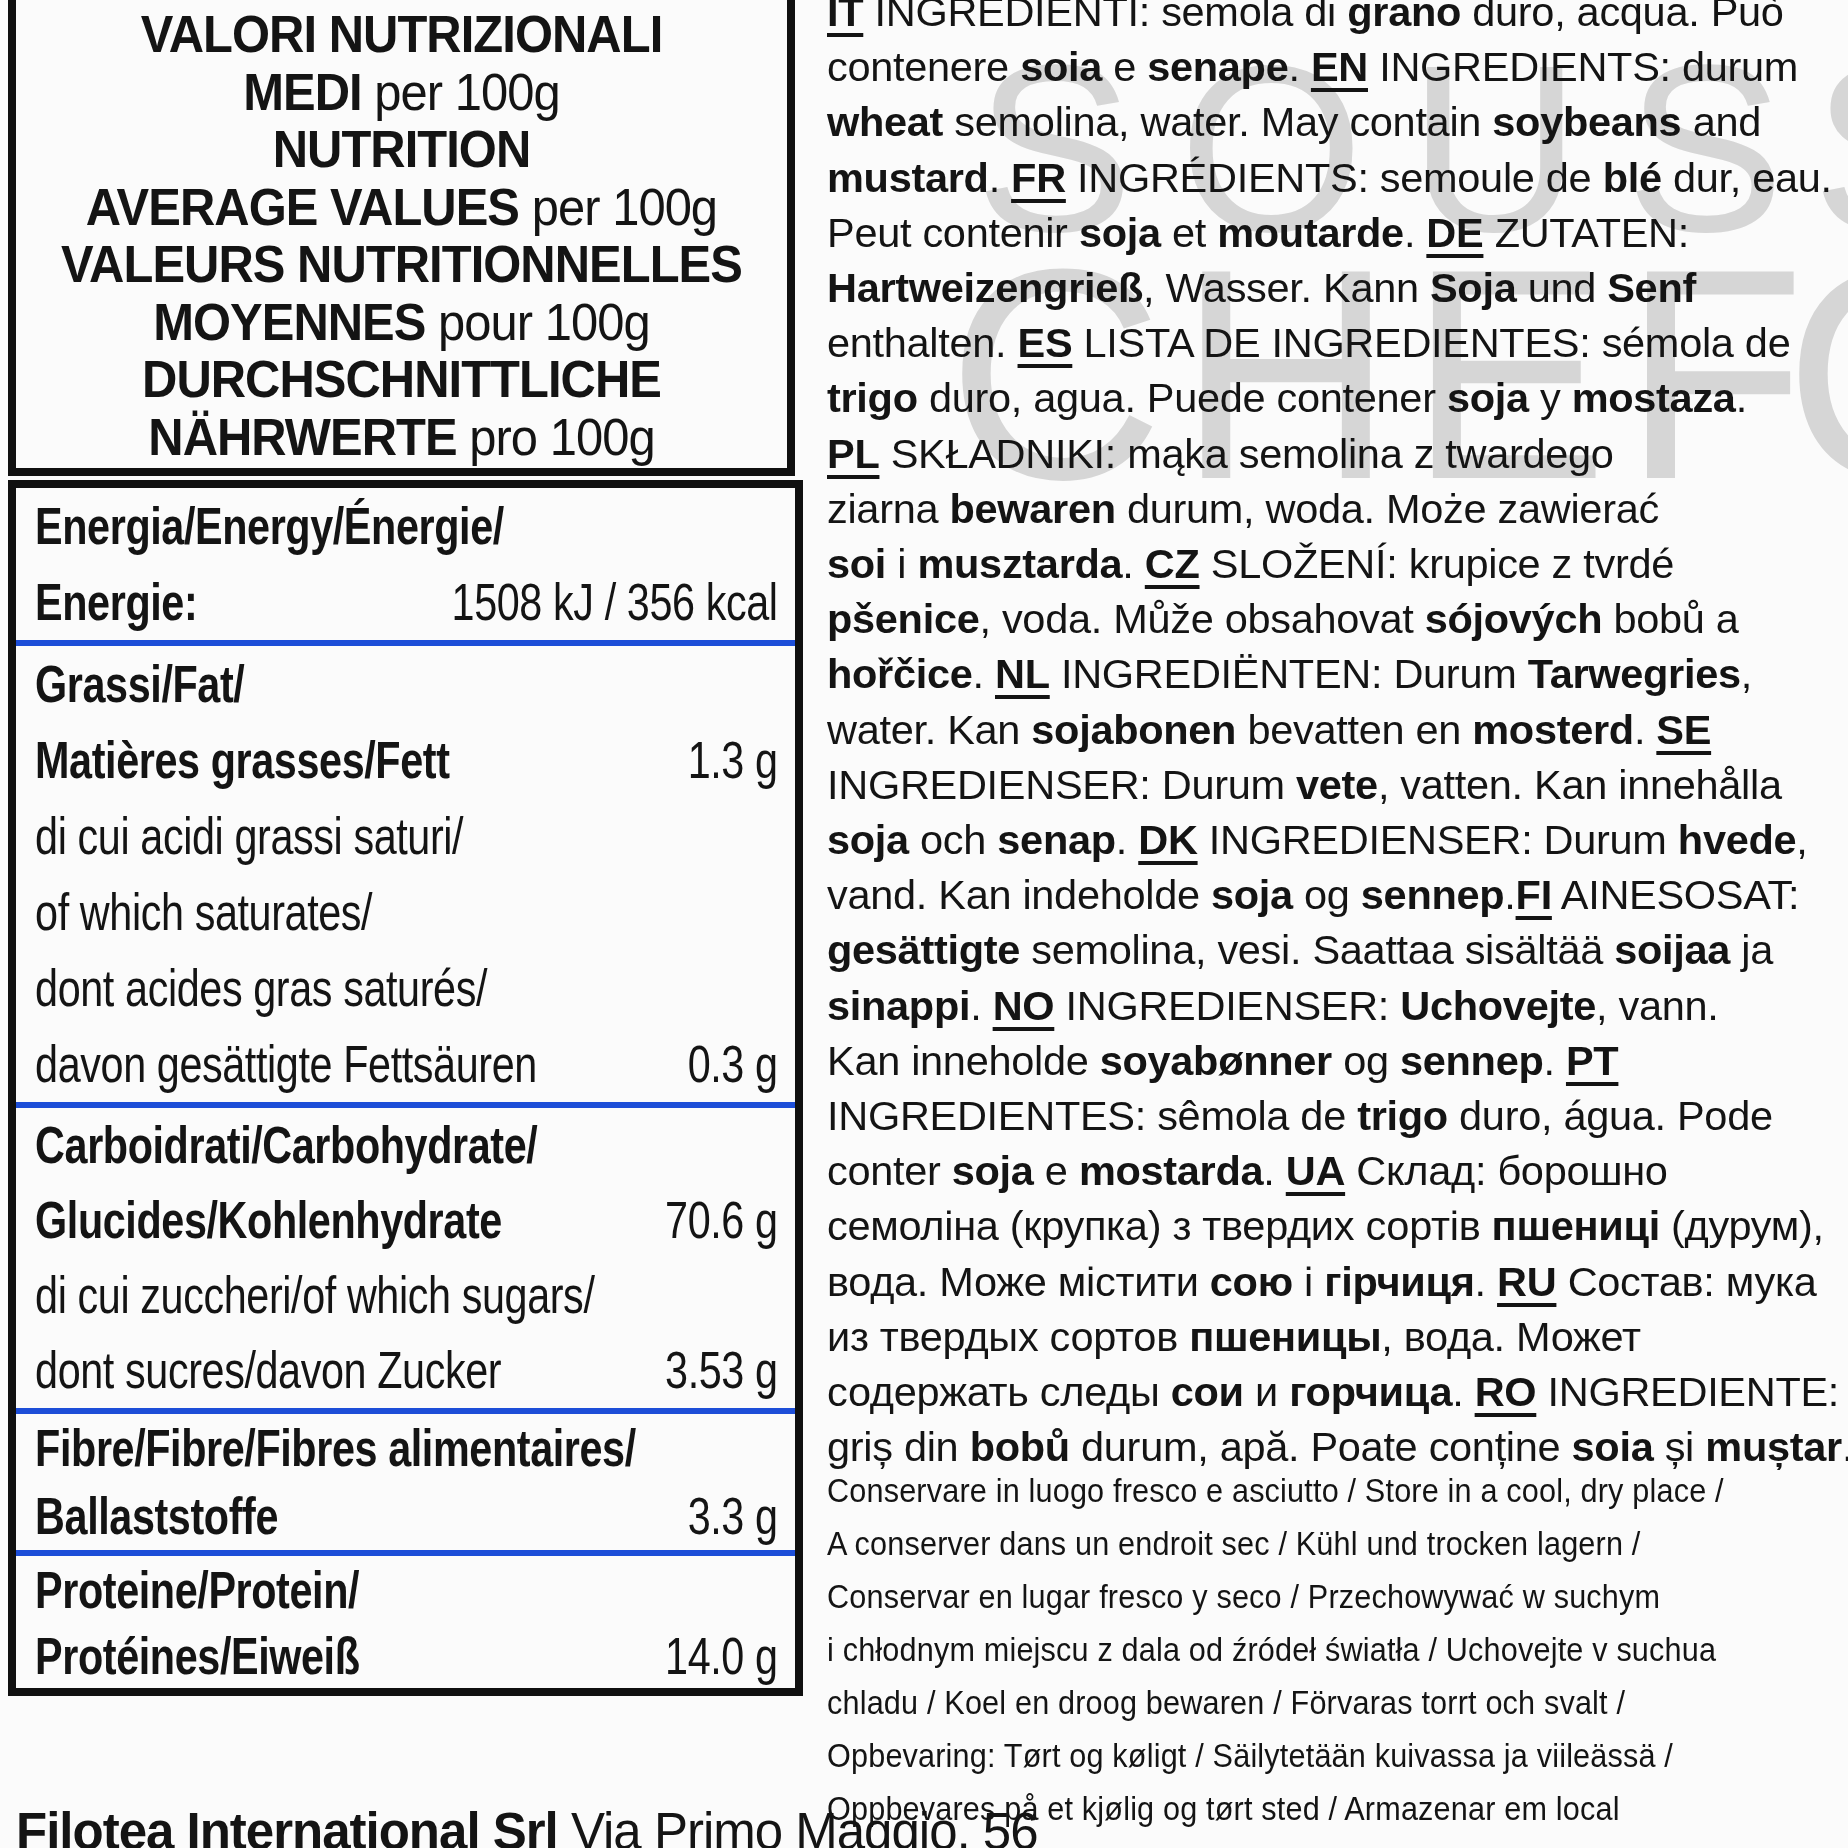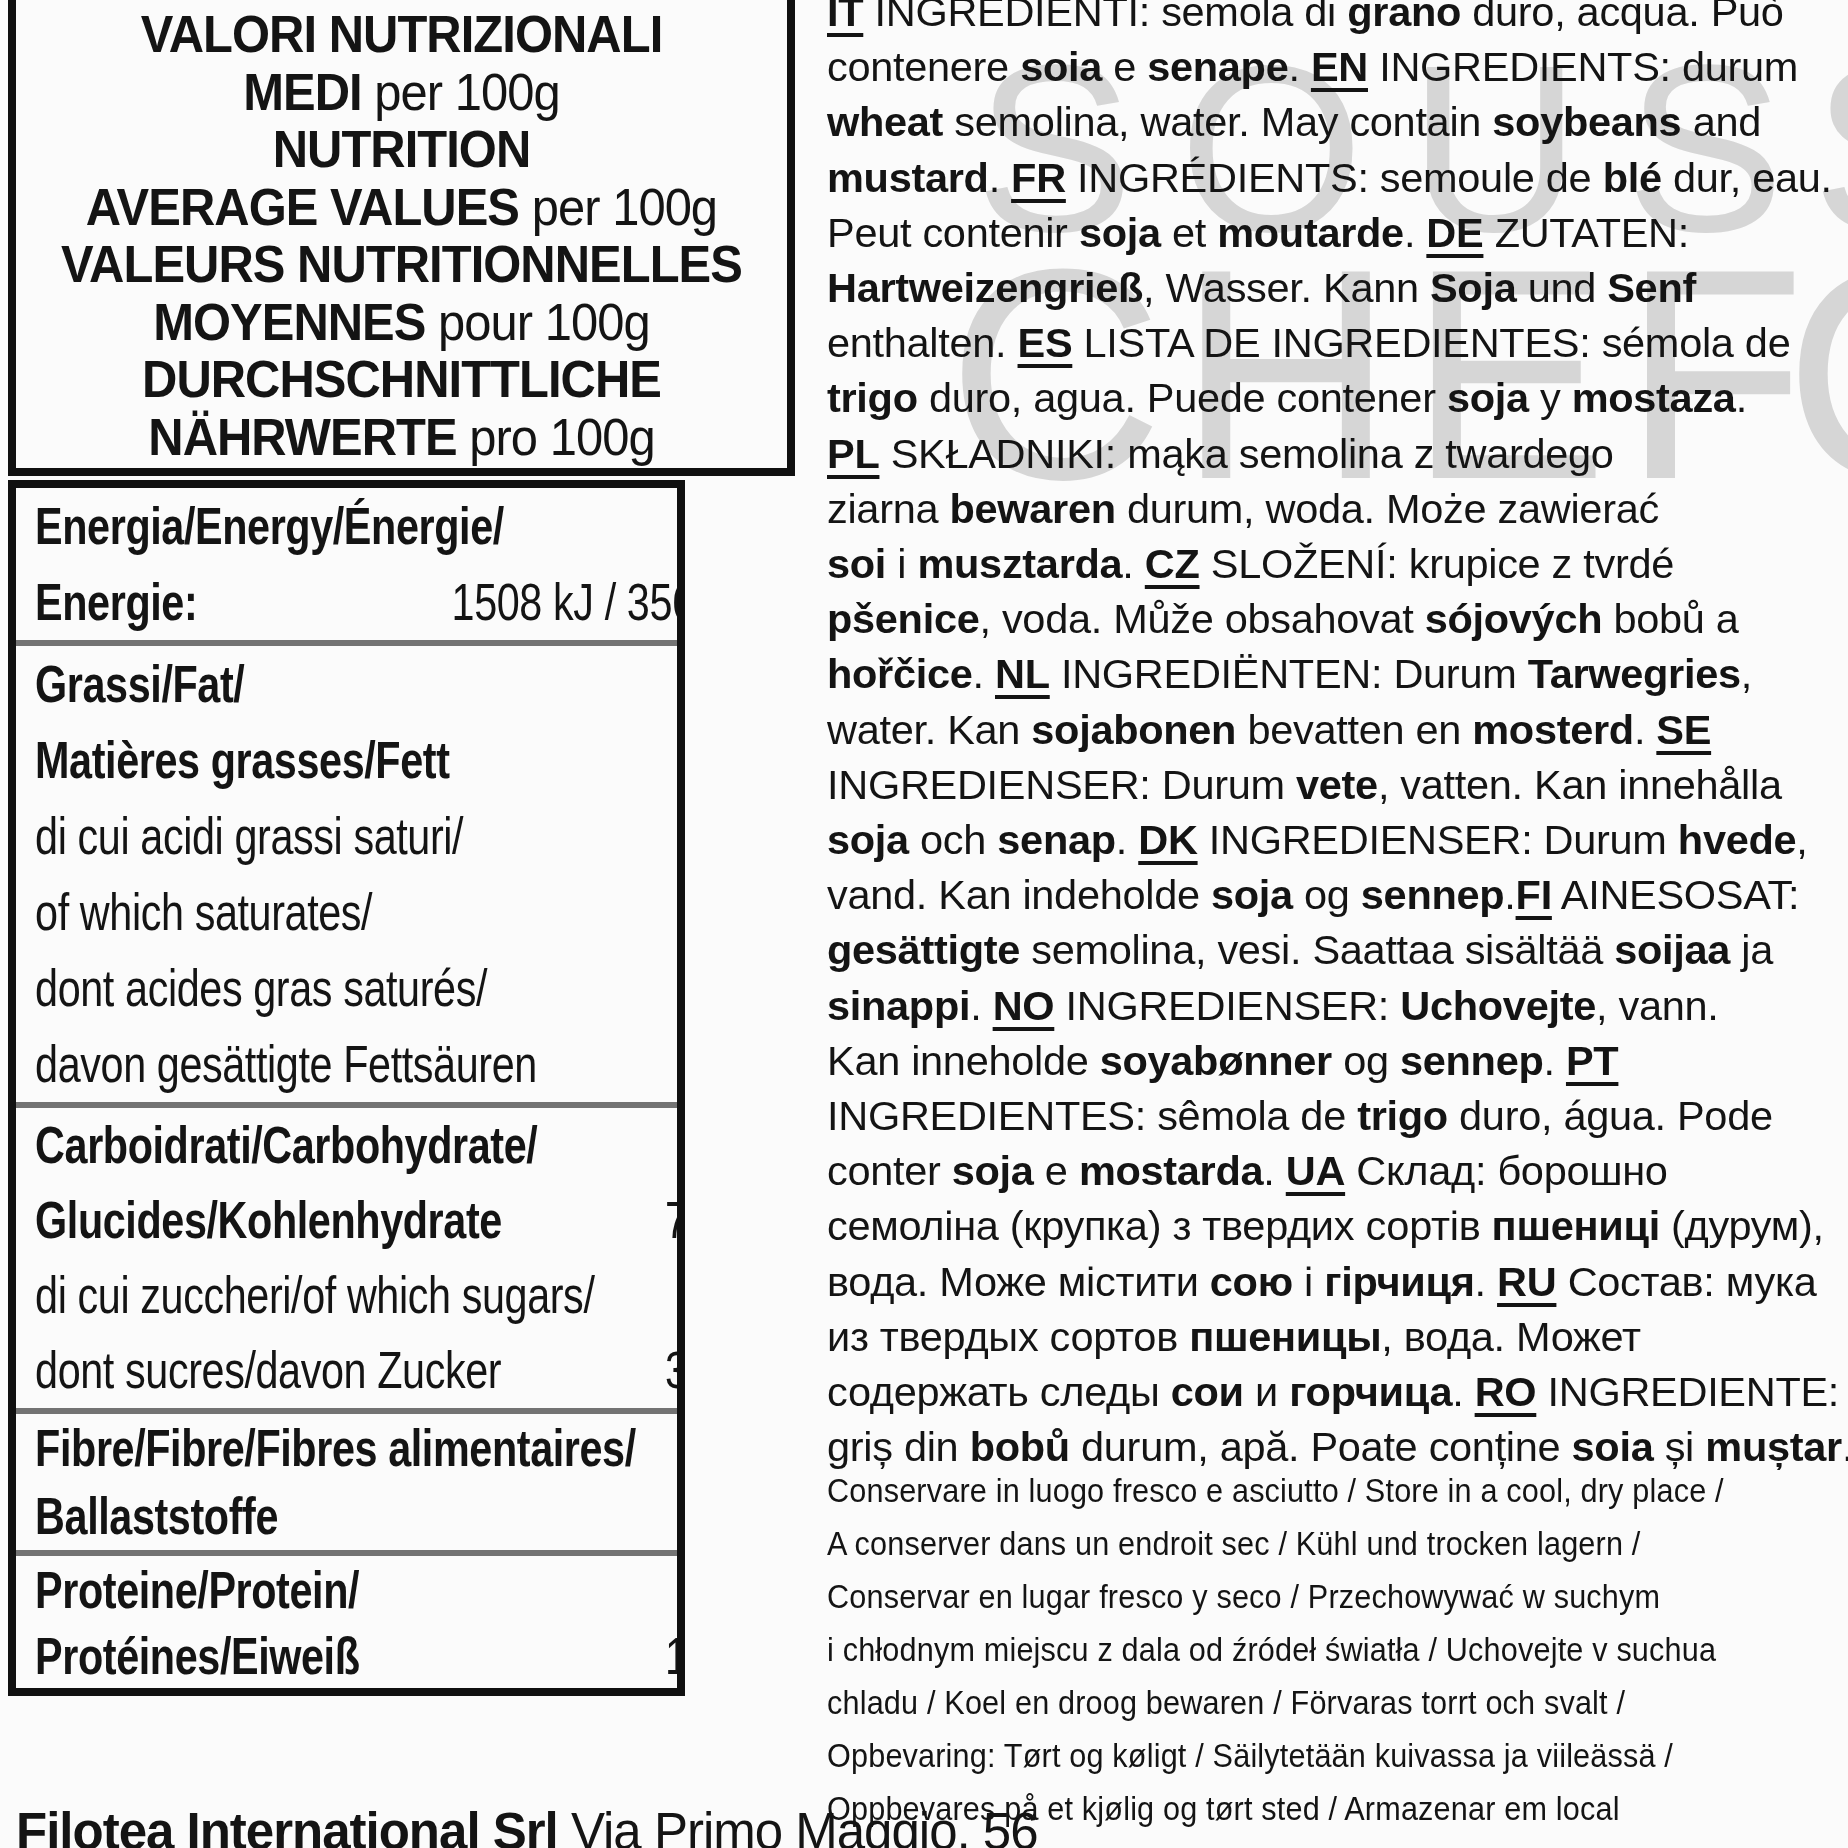--- a/index.html
+++ b/index.html
@@ -17,25 +17,25 @@
   .wm2{font-size:300px;letter-spacing:14px;display:block;margin-top:-44px;margin-left:-28px;}
   
   .header-box{
     position:absolute;left:8px;top:-14px;width:787px;height:490px;z-index:2;
     border:8px solid #101010;box-sizing:border-box;padding-top:12px;
     text-align:center;font-size:52px;line-height:57.5px;letter-spacing:-1px;
   }
   .header-box .inner{transform:scaleX(0.94);transform-origin:50% 0;}
   
   .ntable{
-    position:absolute;left:8px;top:480px;width:677px;z-index:2;
+    position:absolute;left:8px;top:480px;width:795px;z-index:2;
     border:8px solid #101010;box-sizing:border-box;
   }
   .nrow{overflow:hidden;}
-  .nrow + .nrow{border-top:6px solid #737373;}
+  .nrow + .nrow{border-top:6px solid #1d4ed8;}
   .nrow .rowc{width:980px;transform:scaleX(0.795);transform-origin:0 0;
               font-size:52px;letter-spacing:-0.5px;}
   .row-energy{height:152px;}  .row-energy  .ln{line-height:76px;}
   .row-fat{height:456px;}     .row-fat     .ln{line-height:76px;}
   .row-carbohydrate{height:300px;} .row-carbohydrate .ln{line-height:75px;}
   .row-fibre{height:136px;}   .row-fibre   .ln{line-height:68px;}
   .row-protein{height:132px;text-align:right;} .row-protein .ln{line-height:64px;padding-top:2px;}
   .row-salt{height:88px;border-top-width:4px !important;}
   .row-salt .ln{line-height:78px;padding-top:6px;}
   .ln{display:flex;justify-content:space-between;padding-left:24px;padding-right:22px;white-space:nowrap;}

